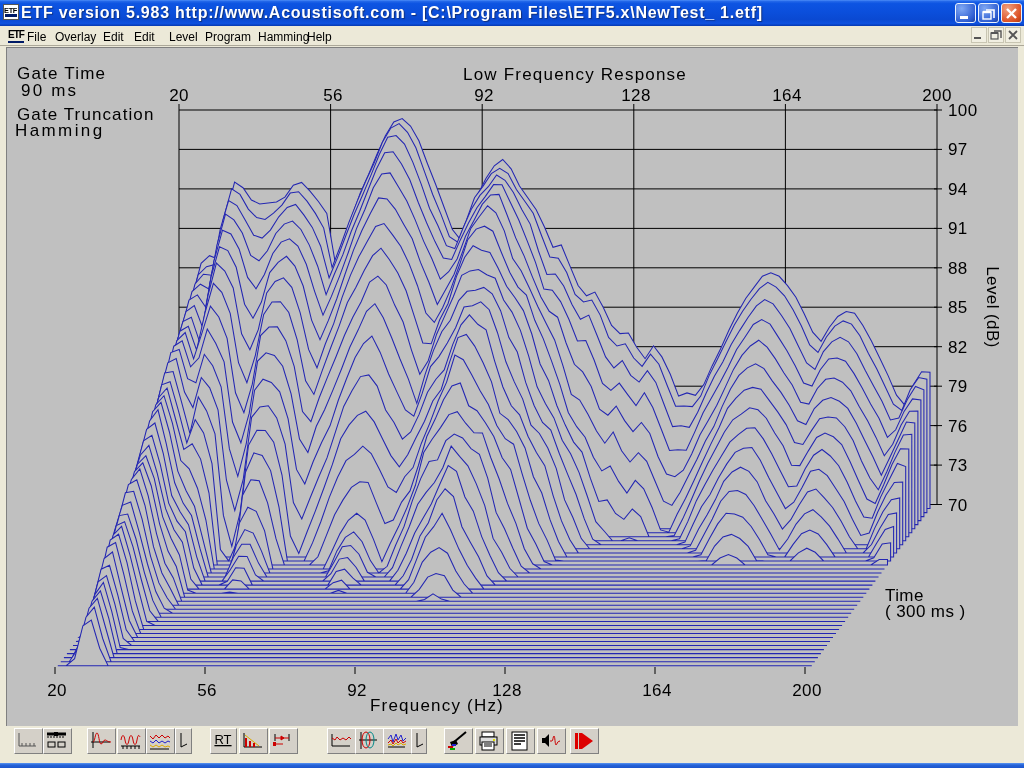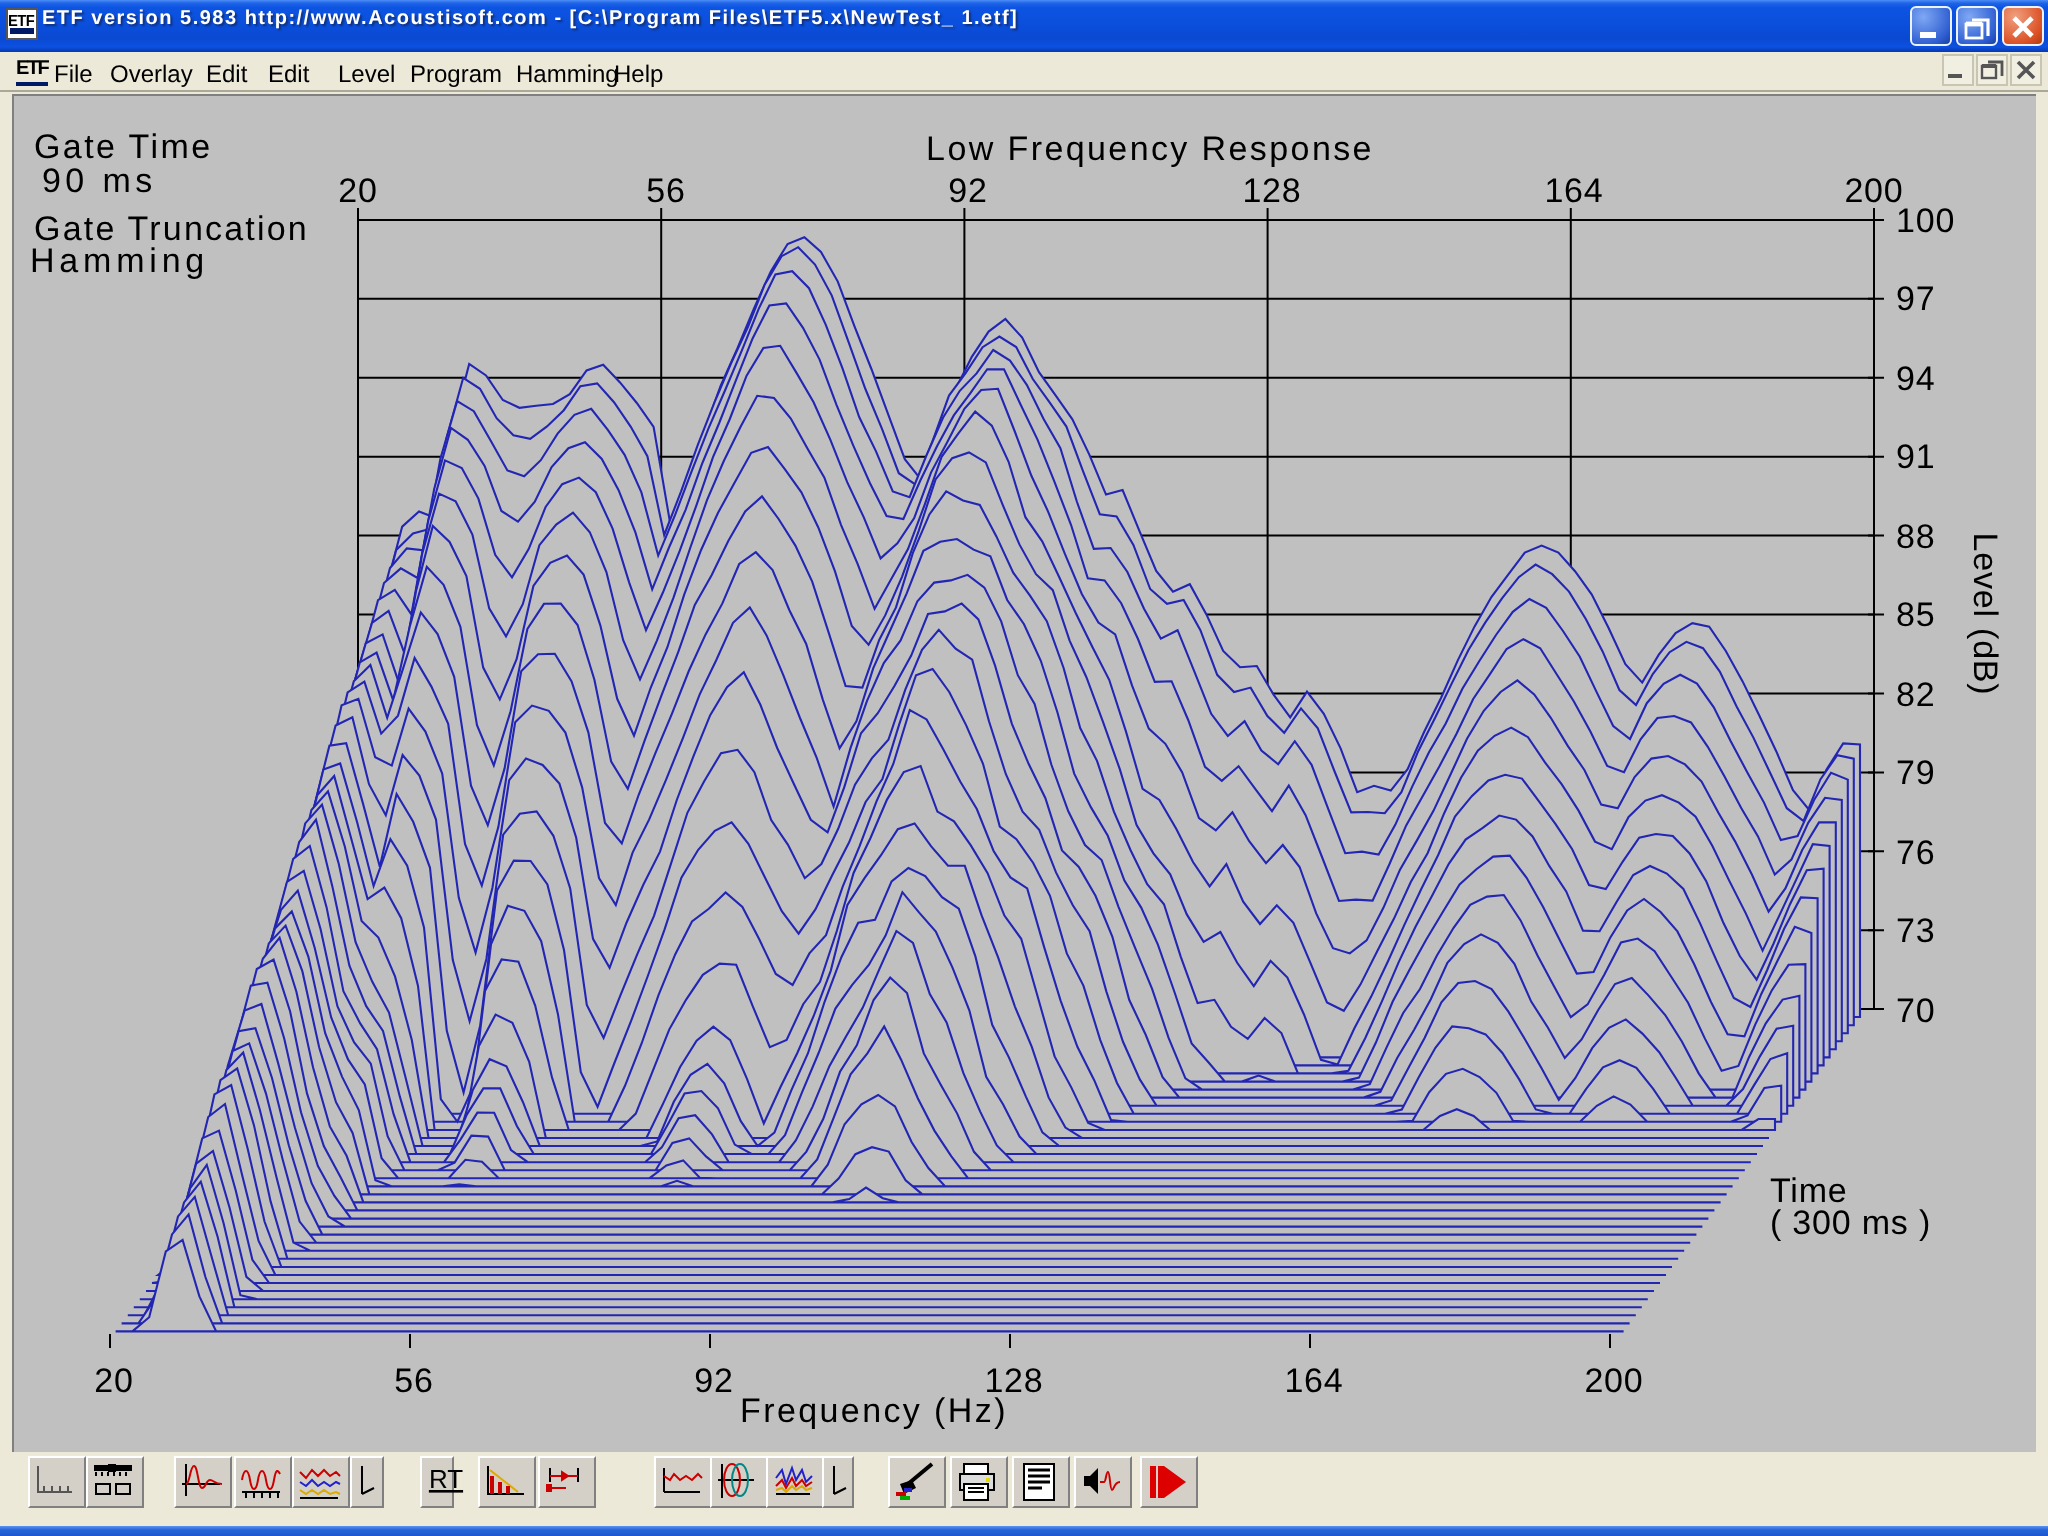--- a/index.html
+++ b/index.html
@@ -3,21 +3,21 @@
 *{margin:0;padding:0;box-sizing:border-box}
 html,body{width:1024px;height:768px;overflow:hidden;background:#ece9d8;
   font-family:"Liberation Sans",sans-serif}
 .titlebar{position:absolute;left:0;top:0;width:1024px;height:26px;
   background:linear-gradient(180deg,#4d8df8 0%,#2065e8 6%,#0d54e2 14%,#0b4fdc 45%,#0a49d2 75%,#0d51e0 90%,#0638b0 100%);}
 .ticon{position:absolute;left:3px;top:4px;width:16px;height:16px;background:#fff;
   border:1px solid #555}
 .ticon b{position:absolute;left:0;top:1px;width:14px;text-align:center;font-size:8px;
   letter-spacing:-0.3px;color:#000;transform:scaleX(0.92);transform-origin:0 0}
 .ticon i{position:absolute;left:1px;right:1px;bottom:2px;height:3px;background:#001a66}
-.ttext{position:absolute;left:21px;top:4px;color:#fff;font-weight:bold;font-size:10px;letter-spacing:0.75px;
+.ttext{position:absolute;left:21px;top:4px;color:#fff;font-weight:bold;font-size:16px;letter-spacing:0.75px;
   white-space:nowrap;text-shadow:1px 1px 1px #10307a}
 .wbtn{position:absolute;top:3px;width:21px;height:20px;border-radius:3px;
   border:1px solid #eaf3ff;padding:0}
 .wbtn svg{display:block;margin:2px auto 0}
 .bmin{left:955px;background:radial-gradient(circle at 30% 25%,#7fa8f4,#2d5cd0 75%,#1a3f9e)}
 .bmax{left:978px;background:radial-gradient(circle at 30% 25%,#7fa8f4,#2d5cd0 75%,#1a3f9e)}
 .bclose{left:1001px;background:radial-gradient(circle at 30% 25%,#f0a080,#dc5226 70%,#b03a10)}
 .menubar{position:absolute;left:0;top:26px;width:1024px;height:20px;background:#ece9d8;
   border-bottom:1px solid #aca899;font-size:12px;color:#000}
 .menubar span{position:absolute;top:4px}
@@ -183,21 +183,21 @@
       </svg></div>
     <div class="tb" style="left:146px;width:29px"><svg width="25" height="22" viewBox="0 0 25 22">
         <path d="M2 6l3 3 3-4 3 3 3-3 3 3 3-2 2 2" stroke="#cc0000" fill="none"></path>
         <path d="M2 11l3 2 3-3 3 3 3-2 3 2 3-2 2 1" stroke="#2222cc" fill="none"></path>
         <path d="M2 15l3 2 3-2 3 2 3-2 3 2 3-1 2 1" stroke="#ddaa00" fill="none"></path>
         <path d="M2 19H21" stroke="#000" fill="none"></path>
       </svg></div>
     <div class="tb" style="left:175px;width:17px"><svg width="13" height="22" viewBox="0 0 13 22">
         <path d="M4 3v14M4 17l6-3" stroke="#000" fill="none"></path>
       </svg></div>
-    <div class="tb" style="left:210px;width:17px"><svg width="25" height="22" viewBox="0 0 25 22">
+    <div class="tb" style="left:210px;width:27px"><svg width="25" height="22" viewBox="0 0 25 22">
         <text x="11" y="14" font-size="13" text-anchor="middle" font-family="Liberation Sans" text-decoration="underline">RT</text>
       </svg></div>
     <div class="tb" style="left:239px;width:29px"><svg width="25" height="22" viewBox="0 0 25 22">
         <path d="M3 3v14H21" stroke="#000" fill="none"></path>
         <path d="M4 5l14 11" stroke="#ddaa00" fill="none"></path>
         <rect x="4" y="8" width="2" height="9" fill="#cc0000"></rect>
         <rect x="8" y="11" width="2" height="6" fill="#cc0000"></rect>
         <rect x="12" y="13" width="2" height="4" fill="#cc0000"></rect>
       </svg></div>
     <div class="tb" style="left:269px;width:29px"><svg width="25" height="22" viewBox="0 0 25 22">

